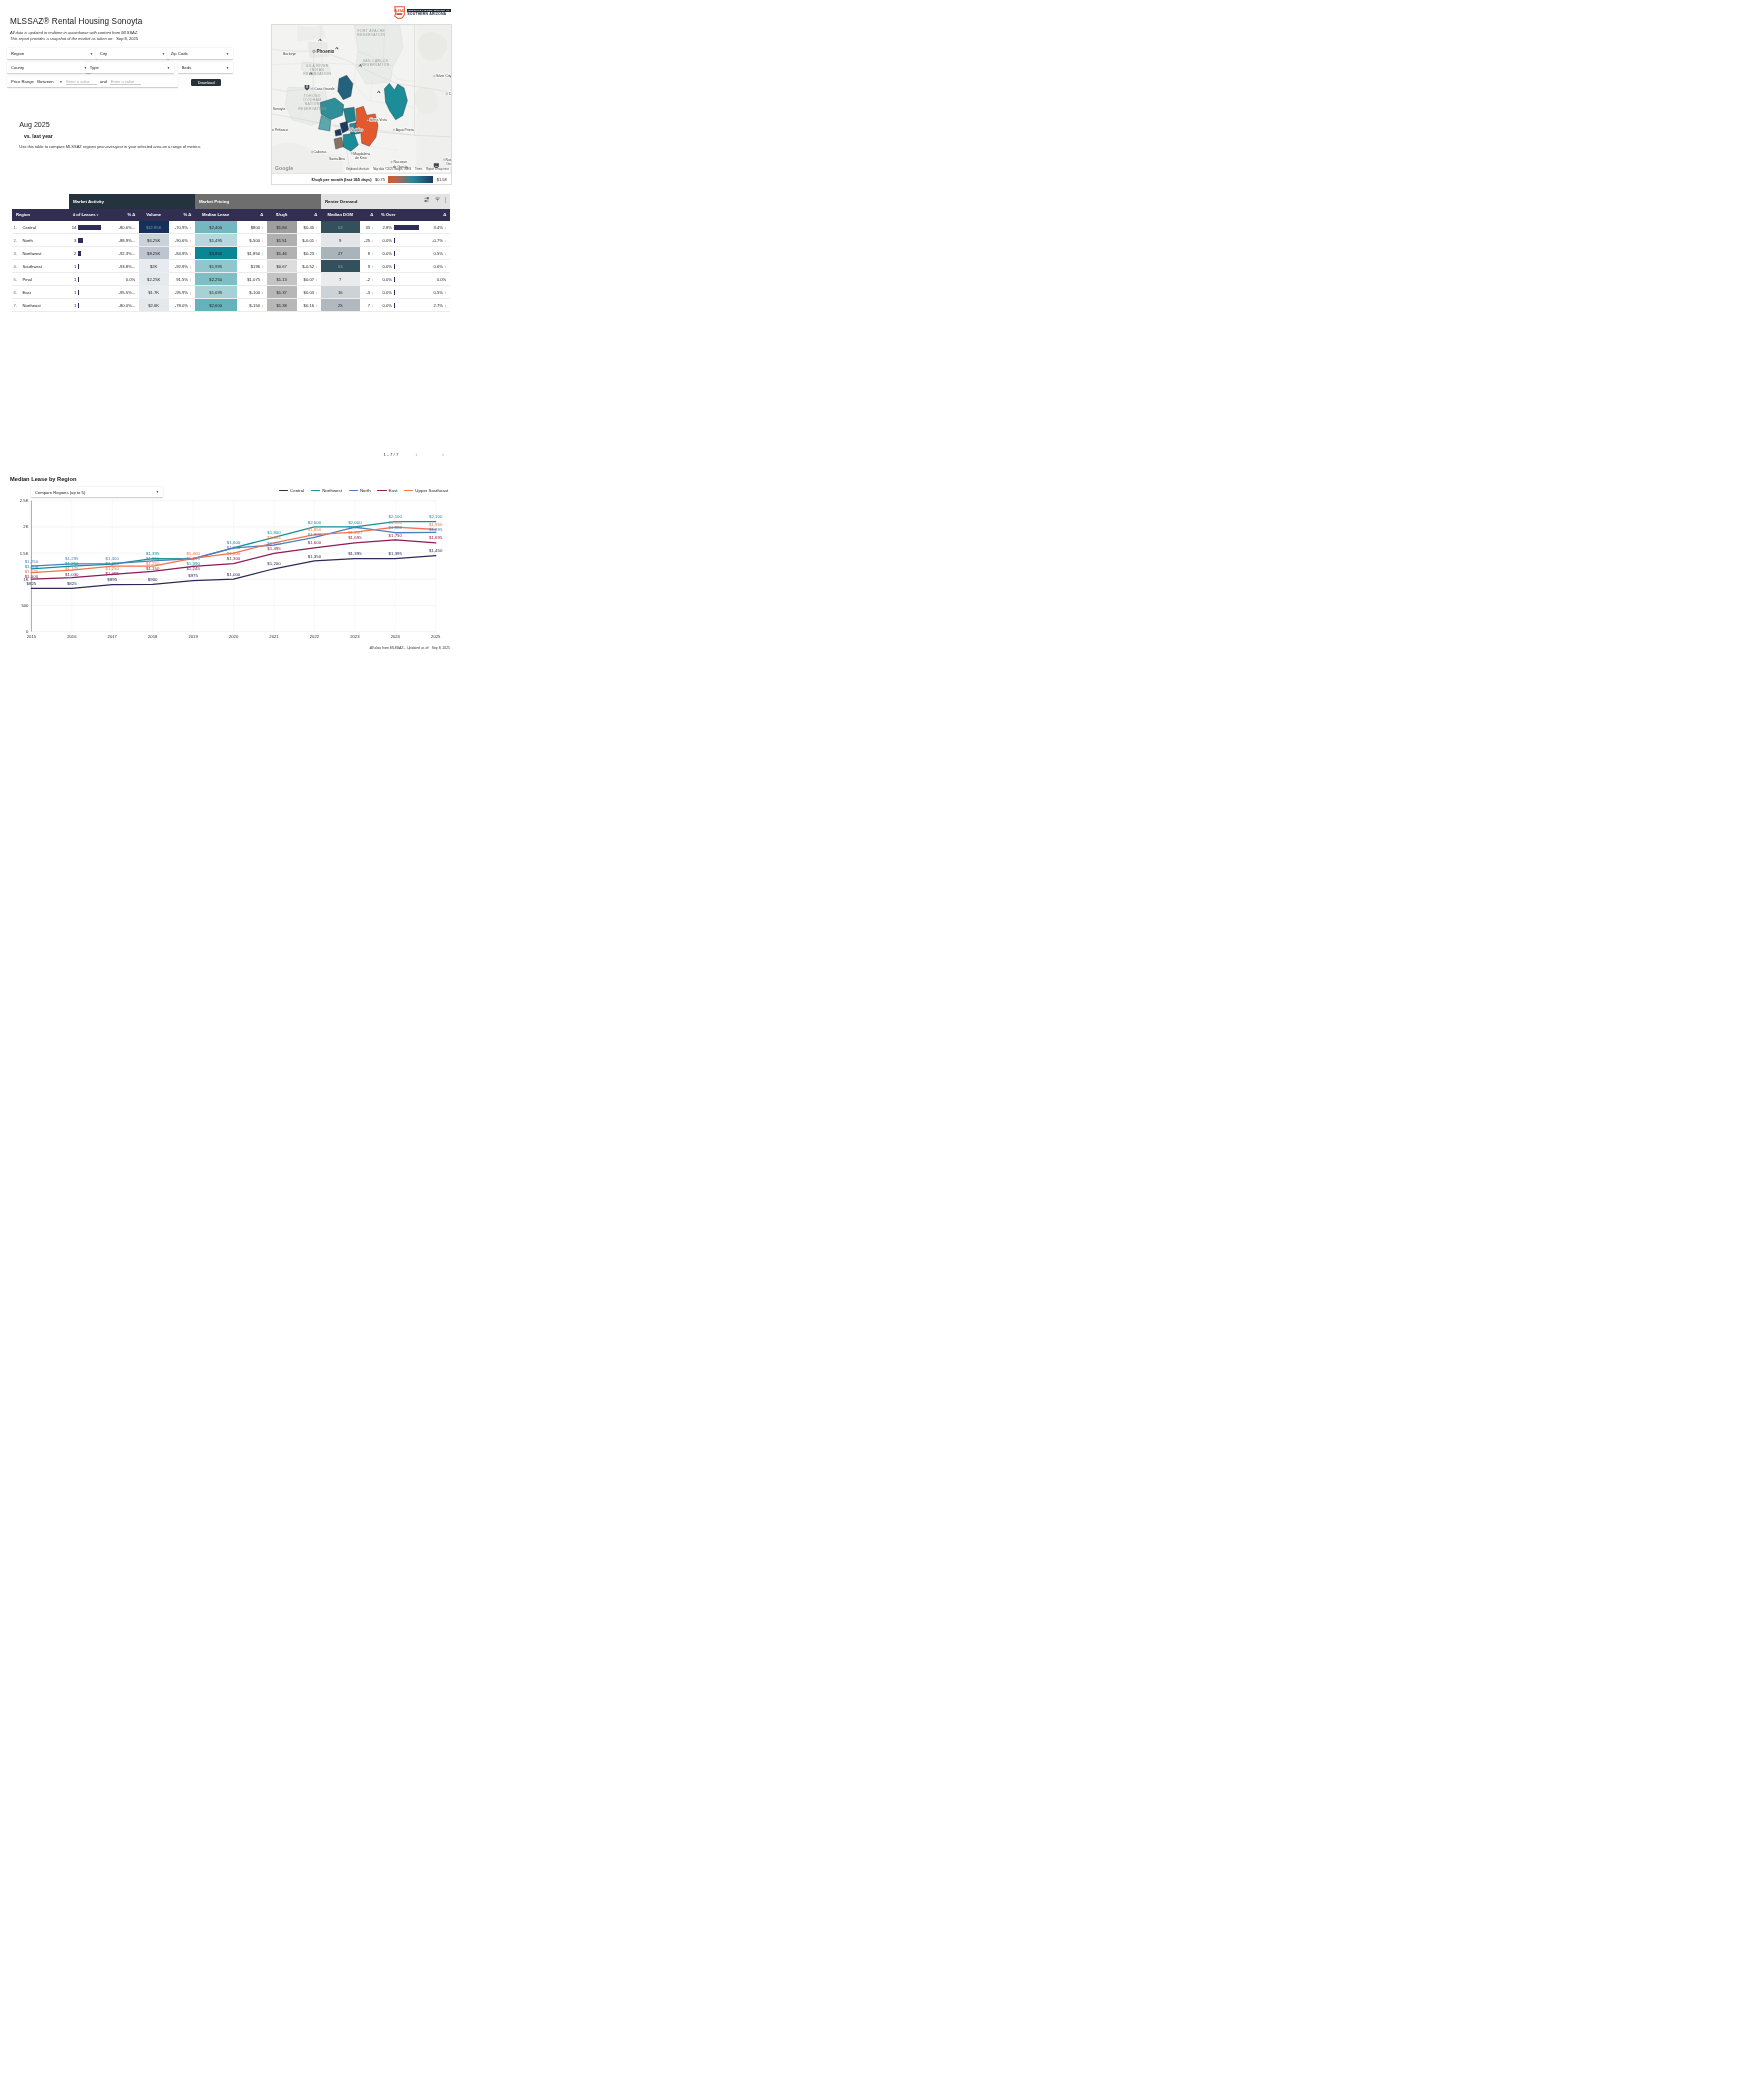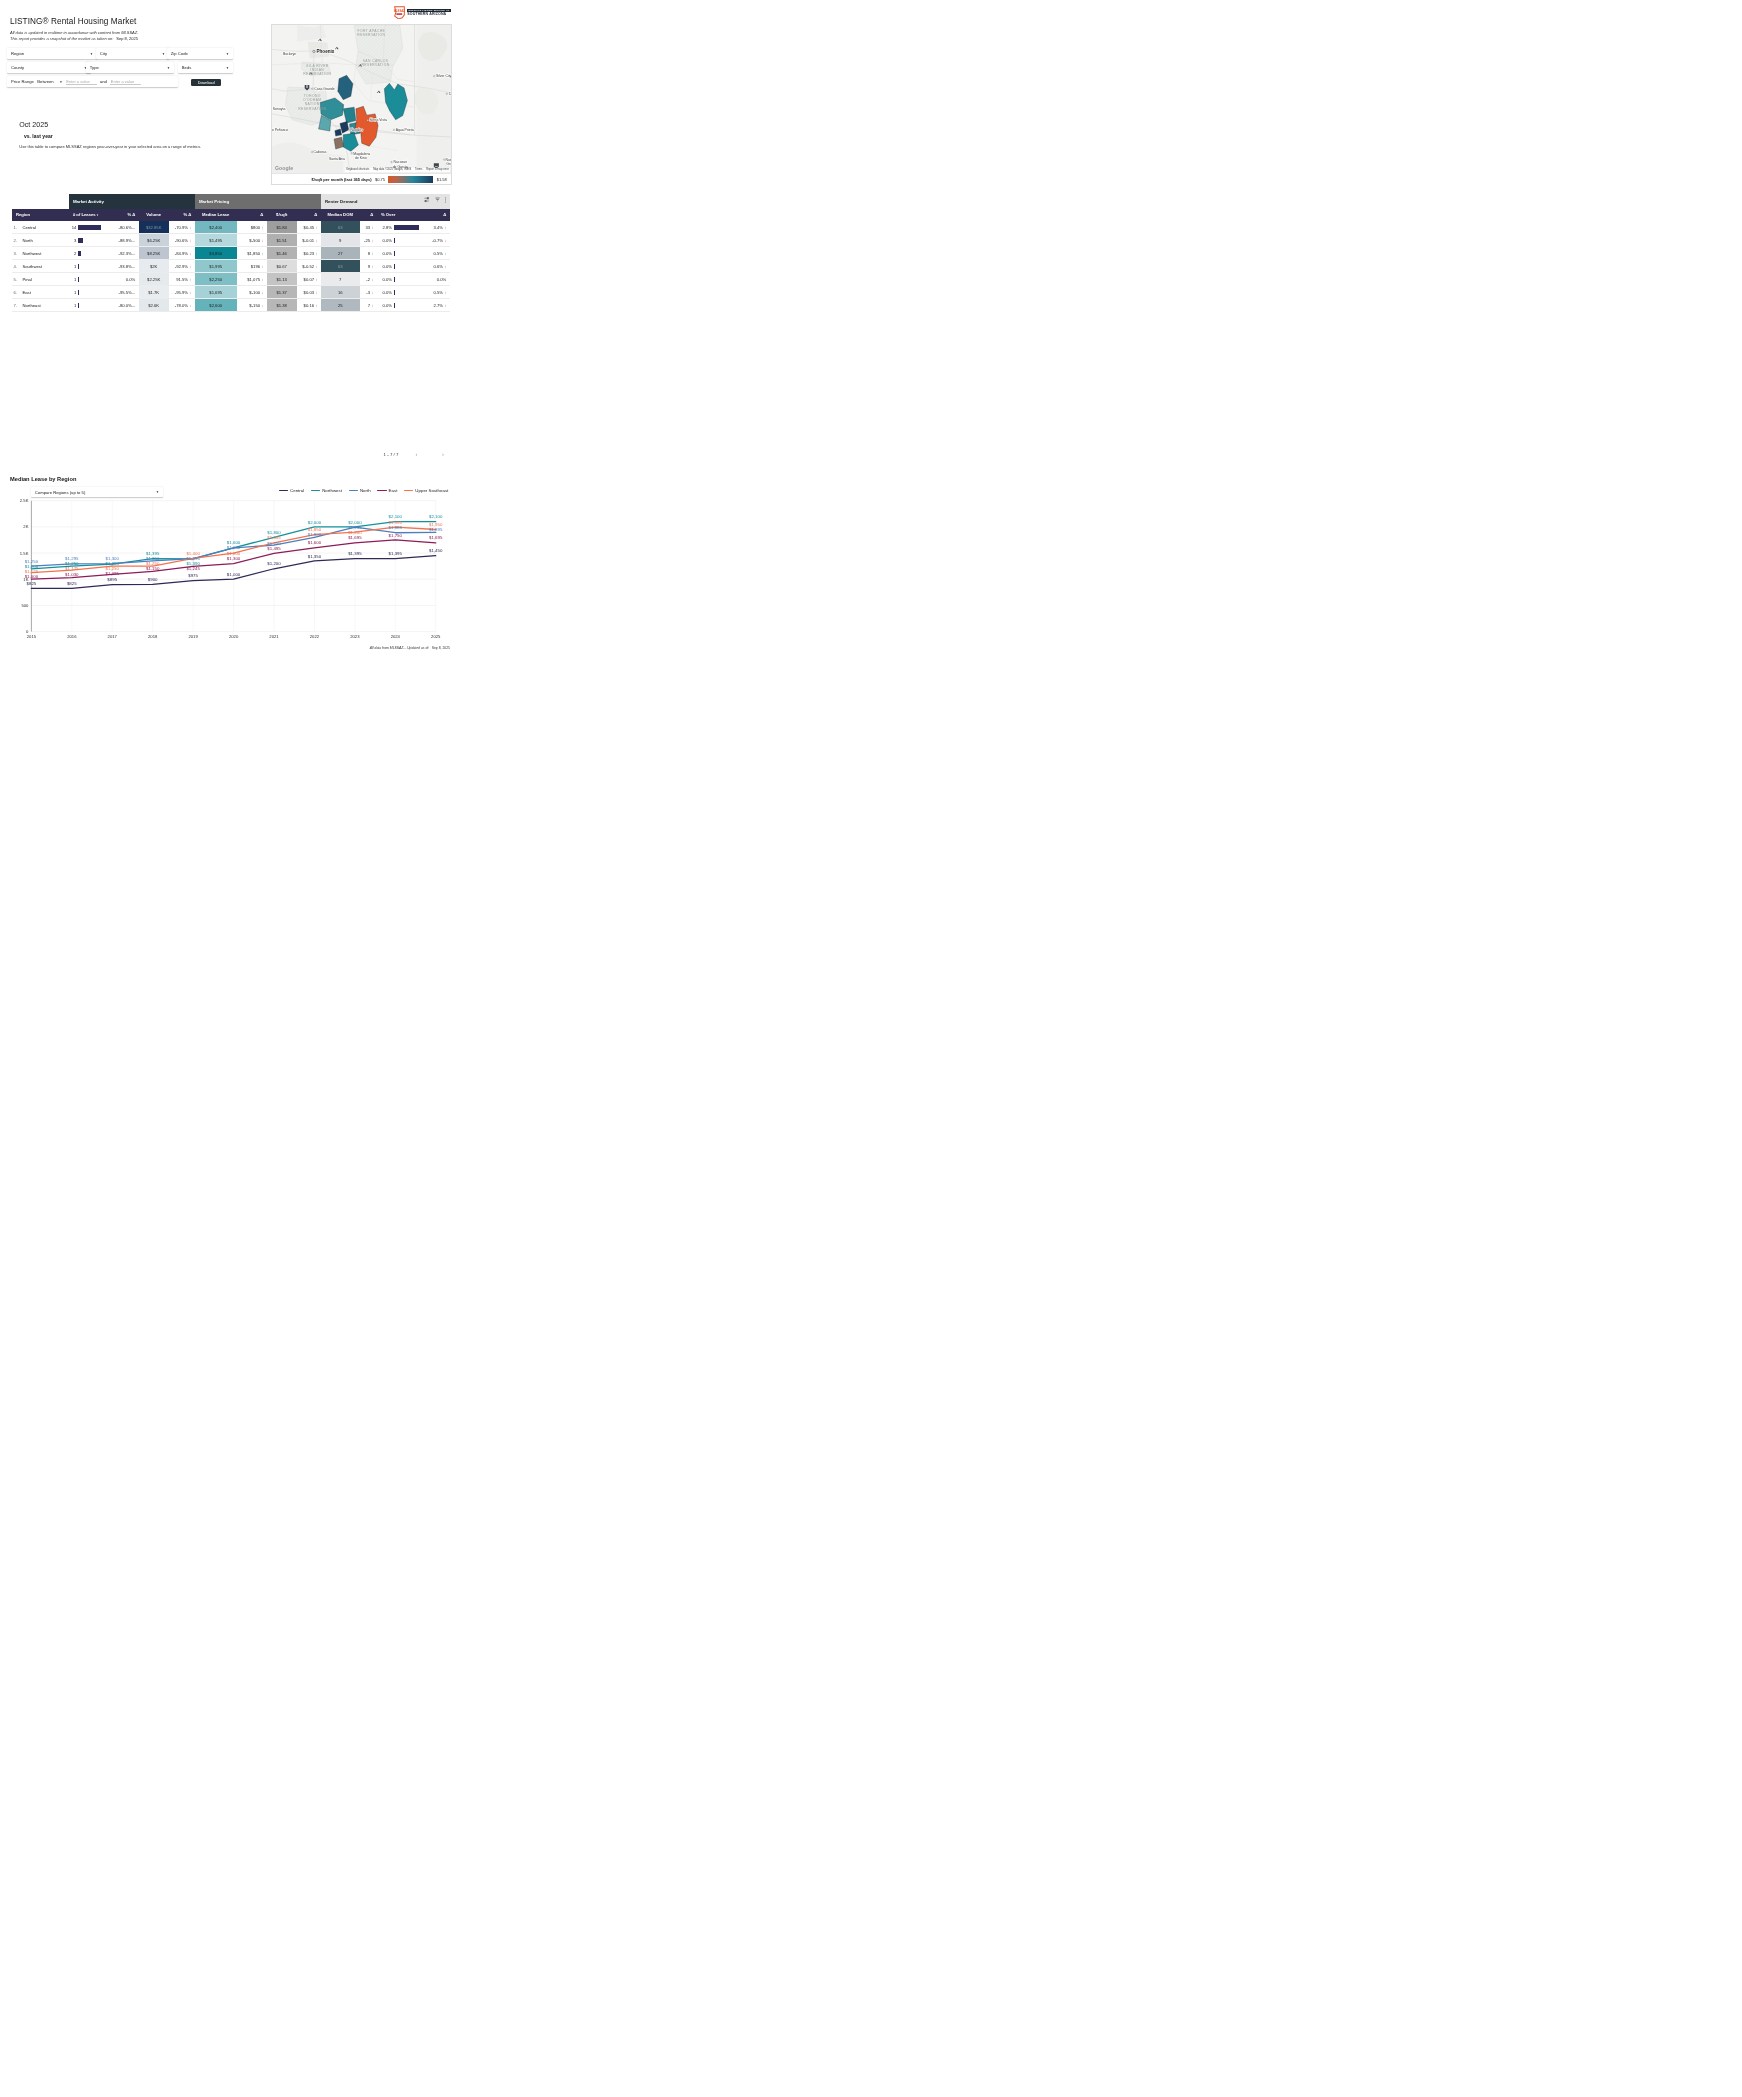--- a/index.html
+++ b/index.html
@@ -78,21 +78,21 @@
   .clegend .sw{display:inline-block;width:9.2px;height:1.7px;border-radius:0.8px;margin-right:2.1px;vertical-align:0.8px;}
   .footer{right:10px;top:646px;font-size:3.4px;color:#333;display:flex;gap:2.5px;align-items:baseline;}
   .footer .it{font-style:italic;}
   svg text{font-family:"Liberation Sans","DejaVu Sans",sans-serif;}
 </style>
 </head>
 <body>
 
 <div class="page">
 
-  <div class="abs title">LISTING® Rental Housing Market</div>
+  <div class="abs title">MLSSAZ® Rental Housing Sonoyta</div>
   <div class="abs sub1">All data is updated in realtime in accordance with content from MLSSAZ.</div>
   <div class="abs subrow">
     <span class="it">This report provides a snapshot of the market as taken on:</span>
     <span class="snapdate">Sep 8, 2025</span>
   </div>
 
   <div class="abs logo">
     <svg width="12.6" height="13.4" viewBox="0 0 30 32">
       <path d="M4,2 h23 v19 l-5,7 -9,3 -9,-7 3,-9 z" fill="#fff" stroke="#e8522a" stroke-width="2.4"></path>
       <text x="15" y="15" text-anchor="middle" font-size="6.6" font-weight="bold" fill="#e8522a">MLSSAZ</text>
@@ -277,21 +277,21 @@
       </div>
     </div>
     <div class="maplegend">
       <span class="lbl">$/sqft per month (last 365 days)</span>
       <span>$0.75</span>
       <span class="grad"></span>
       <span>$1.58</span>
     </div>
   </div>
 
-  <div class="abs month">Oct 2025</div>
+  <div class="abs month">Aug 2025</div>
   <div class="abs vslast">vs. last year</div>
   <div class="abs desc">Use this table to compare MLSSAZ regions year-over-year in your selected area on a range of metrics.</div>
 
   <table class="abs tbl">
     <colgroup>
       <col style="width:10px">
         <col style="width:47px">
         <col style="width:44px">
         <col style="width:26px">
       <col style="width:30px">

